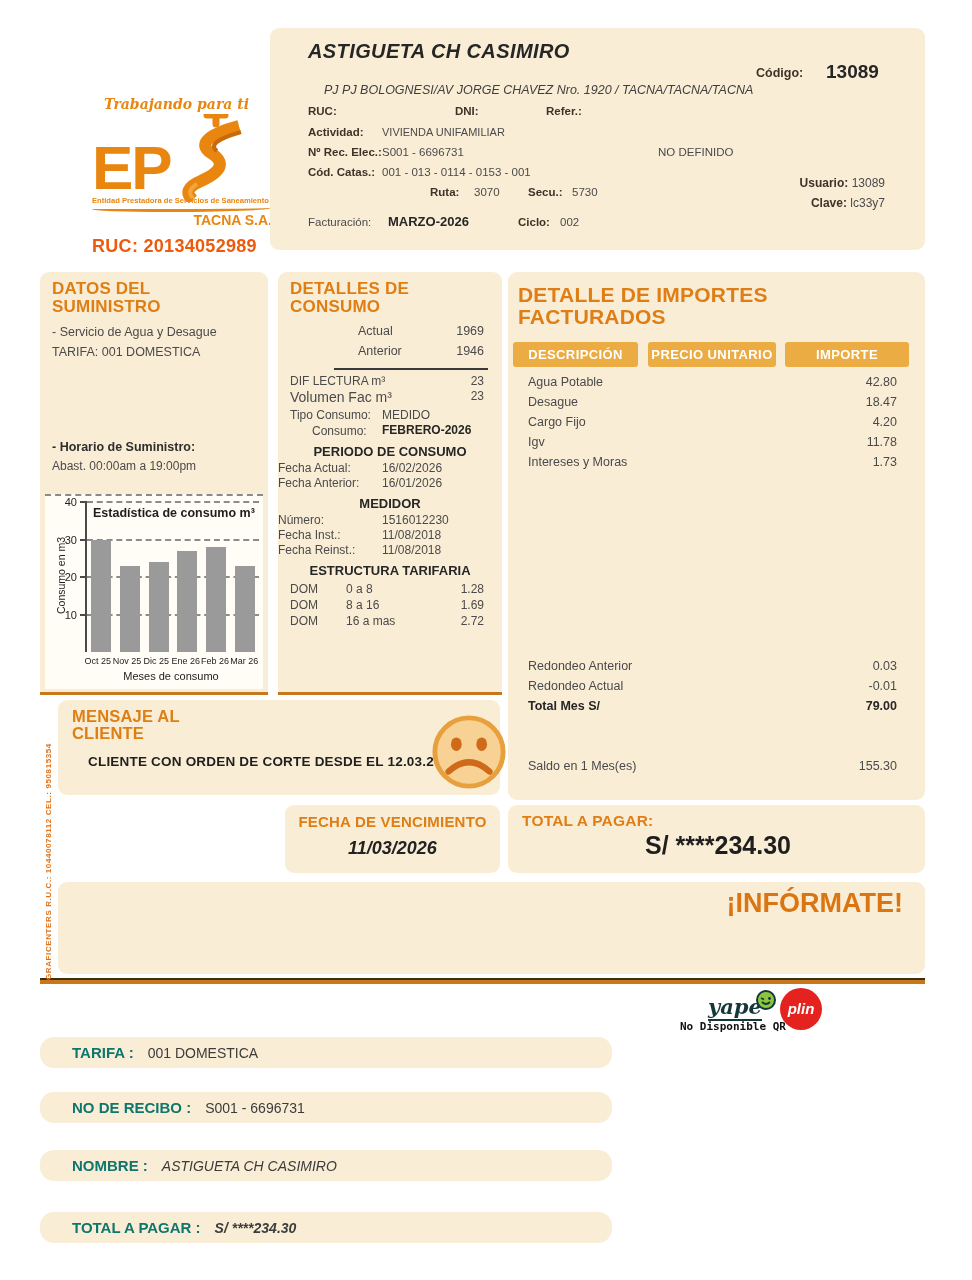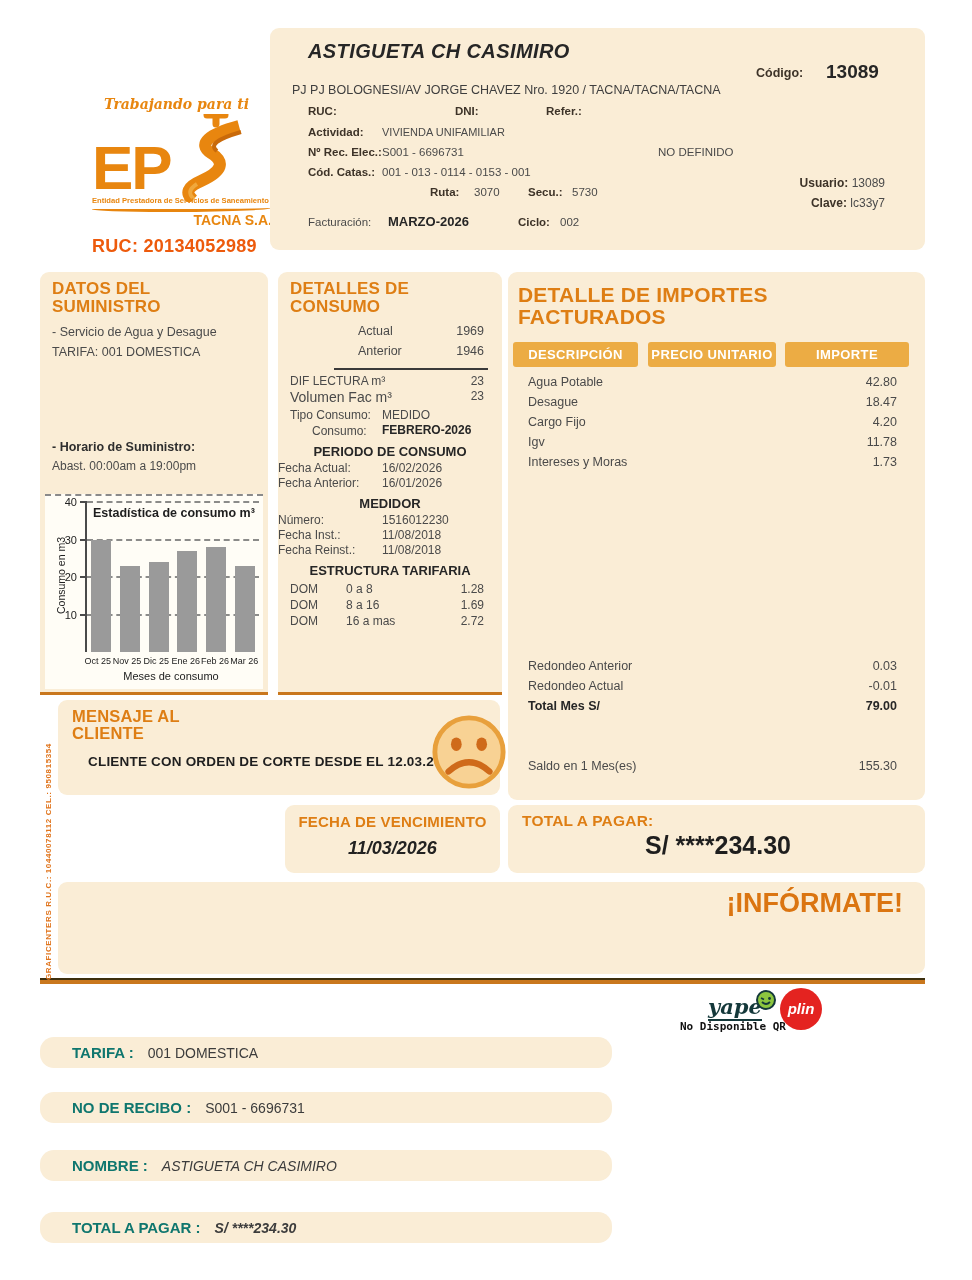--- a/index.html
+++ b/index.html
@@ -71,21 +71,21 @@
     <div class="logo-sub">Entidad Prestadora de Servicios de Saneamiento</div>
     <div class="logo-swooshline"></div>
     <div class="logo-company">TACNA S.A.</div>
     <div class="logo-ruc" style="margin-top:8px;">RUC: 20134052989</div>
   </div>
 
   <div class="box" style="left:270px;top:28px;width:655px;height:222px;">
     <div class="abs b i" style="left:38px;top:12px;font-size:20px;color:#262626;letter-spacing:.4px;">ASTIGUETA CH CASIMIRO</div>
     <div class="abs lbl" style="left:486px;top:38px;font-size:12.5px;">Código:</div>
     <div class="abs b" style="left:556px;top:33px;font-size:19px;color:#262626;">13089</div>
-    <div class="abs val" style="left:22px;top:55px;font-size:12.5px;color:#3e3e3e;">PJ PJ BOLOGNESI/AV JORGE CHAVEZ Nro. 1920 / TACNA/TACNA/TACNA</div>
+    <div class="abs val" style="left:54px;top:55px;font-size:12.5px;color:#3e3e3e;font-style:italic;">PJ PJ BOLOGNESI/AV JORGE CHAVEZ Nro. 1920 / TACNA/TACNA/TACNA</div>
 
     <div class="abs lbl" style="left:38px;top:77px;font-size:11.5px;">RUC:</div>
     <div class="abs lbl" style="left:185px;top:77px;font-size:11.5px;">DNI:</div>
     <div class="abs lbl" style="left:276px;top:77px;font-size:11.5px;">Refer.:</div>
 
     <div class="abs lbl" style="left:38px;top:98px;font-size:11.5px;">Actividad:</div>
     <div class="abs val" style="left:112px;top:98px;font-size:11px;">VIVIENDA UNIFAMILIAR</div>
 
     <div class="abs lbl" style="left:38px;top:118px;font-size:11.5px;">Nº Rec. Elec.:</div>
     <div class="abs val" style="left:112px;top:118px;font-size:11.5px;">S001 - 6696731</div>

